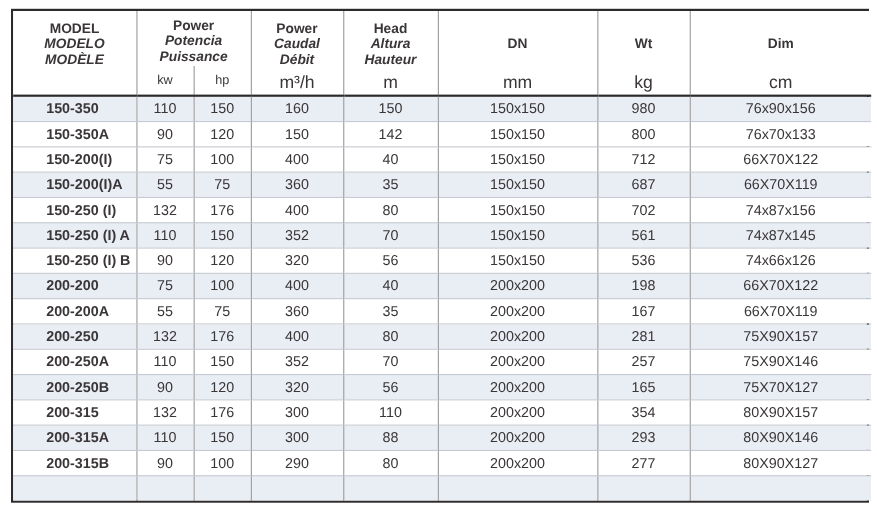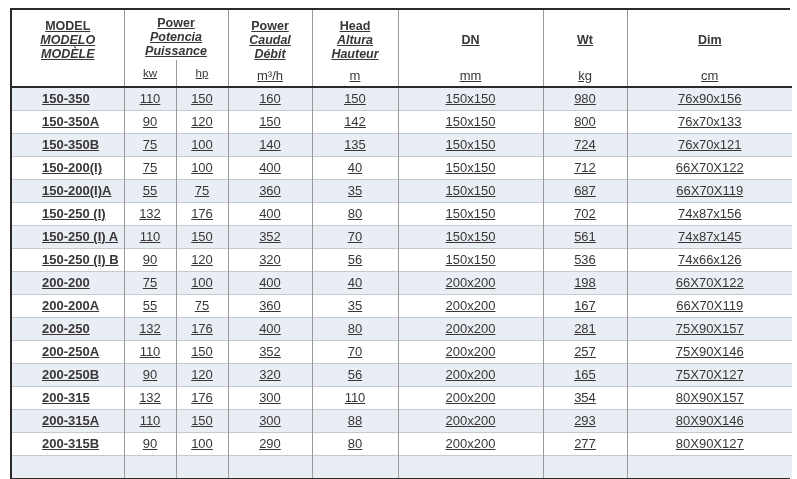--- a/index.html
+++ b/index.html
@@ -12,21 +12,20 @@
     overflow: hidden;
     font-family: "Liberation Sans", "DejaVu Sans", sans-serif;
     color: var(--text, #3a3637);
   }
   .table-wrap {
     position: absolute;
     left: 10px;
     top: 8px;
     width: 780px;
     border: 2px solid var(--table-border, #2d2a2b);
-    text-decoration: underline;
   }
   table.spec {
     width: 100%;
     border-collapse: collapse;
     table-layout: fixed;
   }
   
   thead th {
     background: #ffffff;
     border-bottom: 2px solid var(--table-border, #2d2a2b);
@@ -51,21 +50,21 @@
     padding-top: 4px;
     line-height: 14px;
   }
   .t-main { font-size: 12.5px; font-weight: bold; }
   .t-it   { font-size: 12.5px; font-weight: bold; font-style: italic; }
   .th-unit {
     height: 21px;
     display: flex;
     align-items: center;
     justify-content: center;
-    font-size: 13px;
+    font-size: 16px;
   }
   .power-units { display: flex; height: 26px; }
   .power-units .pu {
     flex: 1;
     display: flex;
     align-items: center;
     justify-content: center;
     font-size: 11.5px;
   }
   .power-units .pu-r { border-left: 1px solid var(--grid-vertical, #9a9a9a); }
@@ -193,30 +192,20 @@
           <tr>
     <td class="c-model">150-350A</td>
     <td>90</td>
     <td>120</td>
     <td>150</td>
     <td>142</td>
     <td>150x150</td>
     <td>800</td>
     <td>76x70x133</td>
   </tr>
-          <tr class="stripe">
-    <td class="c-model">150-350B</td>
-    <td>75</td>
-    <td>100</td>
-    <td>140</td>
-    <td>135</td>
-    <td>150x150</td>
-    <td>724</td>
-    <td>76x70x121</td>
-  </tr>
           <tr>
     <td class="c-model">150-200(I)</td>
     <td>75</td>
     <td>100</td>
     <td>400</td>
     <td>40</td>
     <td>150x150</td>
     <td>712</td>
     <td>66X70X122</td>
   </tr>

